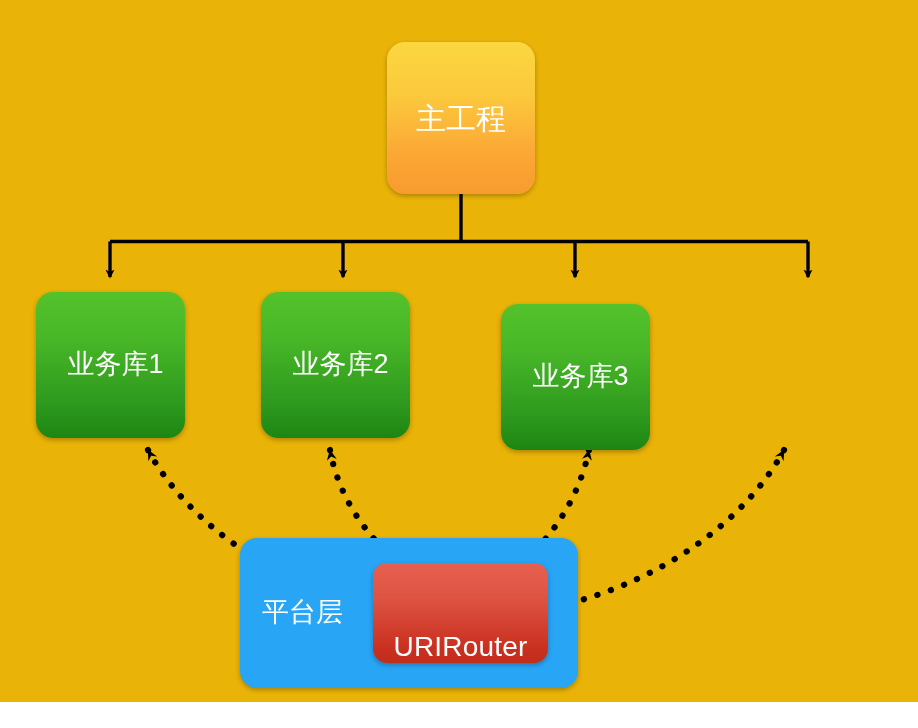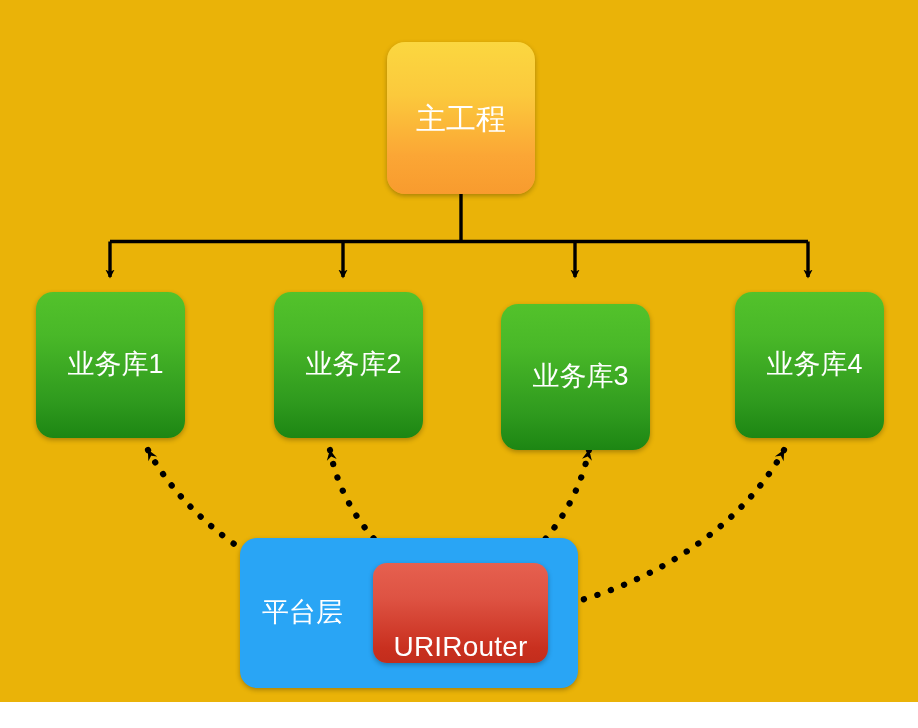--- a/index.html
+++ b/index.html
@@ -55,21 +55,21 @@
   .node-green {
     top: 292px;
     width: 149px;
     height: 146px;
     background: linear-gradient(to bottom, #53c22b 0%, #49b828 30%, #2f9a1e 75%, #1d8613 100%);
     font-size: 27px;
     border-radius: 17px;
     padding-left: 10px;
   }
   #node-lib-1 { left: 36px; }
-  #node-lib-2 { left: 274px; }
+  #node-lib-2 { left: 261px; }
   #node-lib-3 { left: 501px; margin-top: 12px; }
   #node-lib-4 { left: 735px; }
 
   
   #node-platform {
     left: 240px;
     top: 538px;
     width: 338px;
     height: 150px;
     background: #29a5f5;
@@ -142,23 +142,20 @@
   </div>
 
   <div class="node node-green" id="node-lib-2">
     <span class="node-label">业务库2</span>
   </div>
 
   <div class="node node-green" id="node-lib-3">
     <span class="node-label">业务库3</span>
   </div>
 
-  <div class="node node-green" id="node-lib-4">
-    <span class="node-label">业务库4</span>
-  </div>
 
   <div class="node" id="node-platform">
     <span class="node-label">平台层</span>
   </div>
 
   <div class="node" id="node-router">
     <span class="node-label">URIRouter</span>
   </div>
 
 </div>

